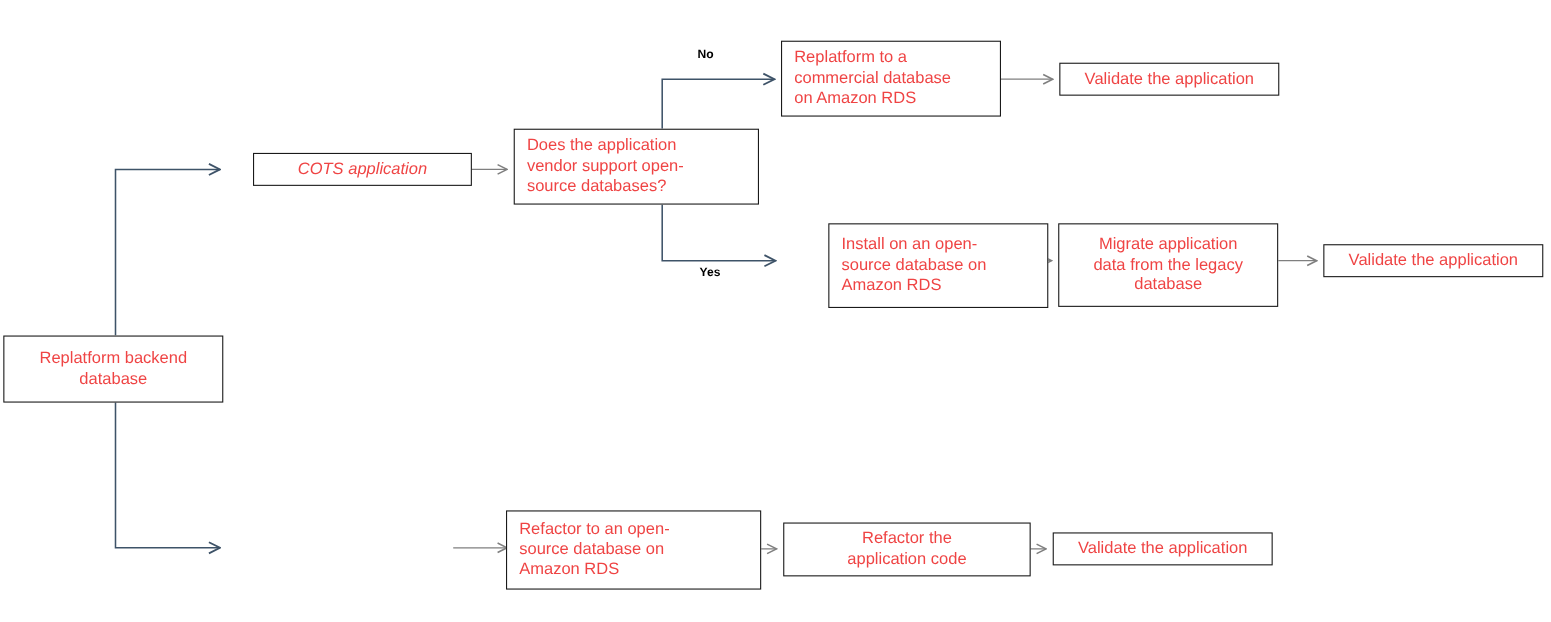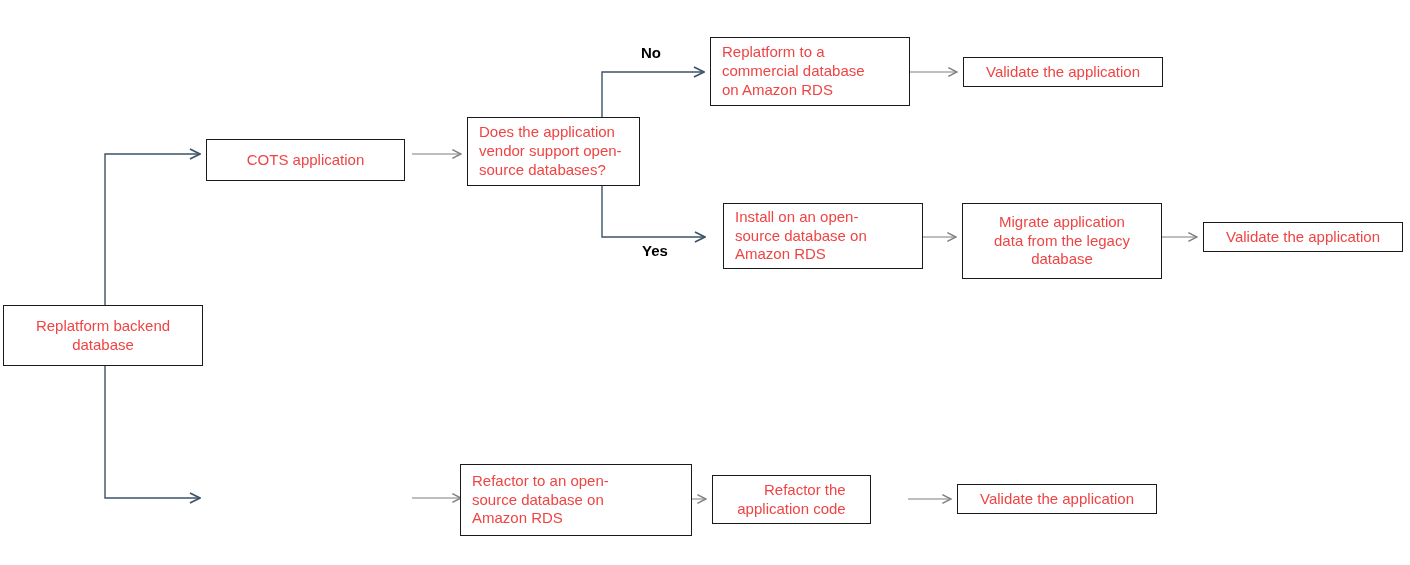--- a/index.html
+++ b/index.html
@@ -39,38 +39,38 @@
     padding: 2px 6px;
   }
   .node.left {
     justify-content: flex-start;
     text-align: left;
     padding-left: 11px;
     padding-right: 8px;
   }
   .edge-label {
     position: absolute;
-    font-size: 15px;
+    font-size: 11px;
     font-weight: bold;
     color: #000000;
-    text-align: center;
+    text-align: left;
     white-space: nowrap;
   }
   
   #n-root              { left: 3px;    top: 305px; width: 200px; height: 61px; }
-  #n-cots              { left: 206px;  top: 139px; width: 199px; height: 42px; }
-  #n-decision          { left: 467px;  top: 117px; width: 173px; height: 69px; }
+  #n-cots              { left: 230px;  top: 139px; width: 199px; height: 30px; font-style: italic; }
+  #n-decision          { left: 467px;  top: 117px; width: 223px; height: 69px; }
   #n-commercial        { left: 710px;  top: 37px;  width: 200px; height: 69px; }
   #n-validate-no       { left: 963px;  top: 57px;  width: 200px; height: 30px; }
-  #n-install           { left: 723px;  top: 203px; width: 200px; height: 66px; }
+  #n-install           { left: 753px;  top: 203px; width: 200px; height: 77px; }
   #n-migrate           { left: 962px;  top: 203px; width: 200px; height: 76px; }
   #n-validate-yes      { left: 1203px; top: 222px; width: 200px; height: 30px; }
   #n-inhouse           { left: 213px;  top: 483px; width: 199px; height: 30px; }
   #n-refactor-db       { left: 460px;  top: 464px; width: 232px; height: 72px; }
-  #n-refactor-code     { left: 712px;  top: 475px; width: 159px; height: 49px; text-align: right; }
+  #n-refactor-code     { left: 712px;  top: 475px; width: 225px; height: 49px; }
   #n-validate-inhouse  { left: 957px;  top: 484px; width: 200px; height: 30px; }
   #lbl-no  { left: 634px; top: 44px;  width: 34px; }
   #lbl-yes { left: 636px; top: 242px; width: 38px; }
 </style>
 </head>
 <body>
 
 <div class="canvas">
 
   <svg class="edges-svg" viewBox="0 0 1410 565" xmlns="http://www.w3.org/2000/svg">

